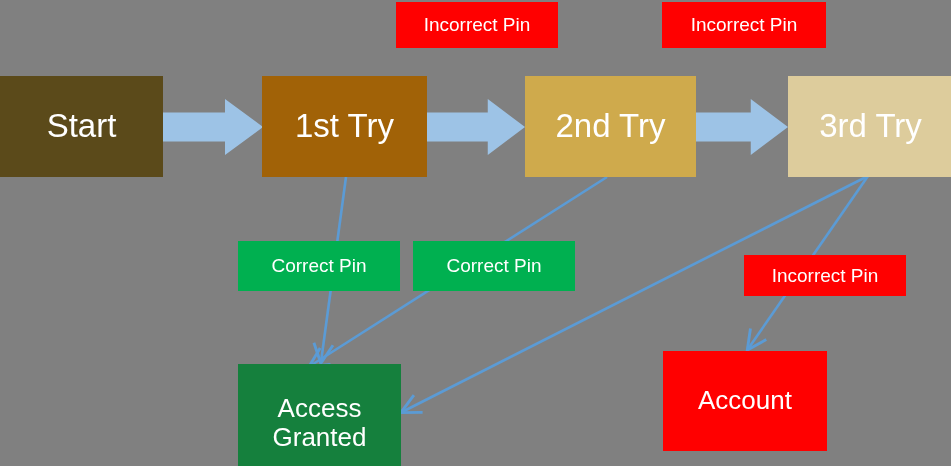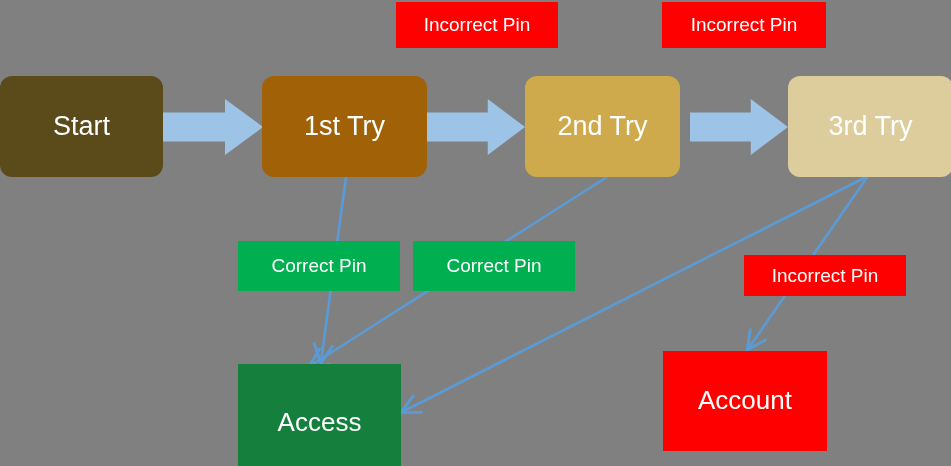--- a/index.html
+++ b/index.html
@@ -21,22 +21,21 @@
     position: absolute;
     display: flex;
     align-items: center;
     justify-content: center;
     text-align: center;
     color: #ffffff;
     line-height: 1.12;
     box-sizing: border-box;
   }
   .stage {
-    font-size: 27px;
-    border-radius: 12px;
+    font-size: 33px;
   }
   .terminal {
     font-size: 26px;
   }
   .label {
     position: absolute;
     display: flex;
     align-items: center;
     justify-content: center;
     color: #ffffff;
@@ -84,29 +83,30 @@
   <div class="blockarrow" style="left: 690px; top: 99px; width: 98px; height: 56px;"><svg width="98" height="56" viewBox="0 0 98 56">
         <polygon points="0,13.44 60.76,13.44 60.76,0 98,28 60.76,56 60.76,42.56 0,42.56" fill="#9DC3E6"></polygon>
       </svg></div>
 
   <div class="node stage" style="left: 0px; top: 76px; width: 163px; height: 101px; background: rgb(91, 74, 26); flex-direction: column;">
       <div>Start</div>
     </div>
   <div class="node stage" style="left: 262px; top: 76px; width: 165px; height: 101px; background: #a16207; flex-direction: column;">
       <div>1st Try</div>
     </div>
-  <div class="node stage" style="left: 525px; top: 76px; width: 155px; height: 101px; background: rgb(207, 170, 76); flex-direction: column;">
+  <div class="node stage" style="left: 525px; top: 76px; width: 171px; height: 101px; background: rgb(207, 170, 76); flex-direction: column;">
       <div>2nd Try</div>
     </div>
   <div class="node stage" style="left: 788px; top: 76px; width: 165px; height: 101px; background: rgb(221, 204, 156); flex-direction: column;">
       <div>3rd Try</div>
     </div>
 
   <div class="node terminal" style="left: 238px; top: 364px; width: 163px; height: 118px; background: #15803d; flex-direction: column;">
       <div>Access</div>
+      <div>Granted</div>
     </div>
   <div class="node terminal" style="left: 663px; top: 351px; width: 164px; height: 100px; background: rgb(255, 0, 0); flex-direction: row;">
       <div>Account</div>
     </div>
 
   <div class="label" style="left: 396px; top: 2px; width: 162px; height: 46px; background: rgb(255, 0, 0);">Incorrect Pin</div>
   <div class="label" style="left: 662px; top: 2px; width: 164px; height: 46px; background: rgb(255, 0, 0);">Incorrect Pin</div>
   <div class="label" style="left: 238px; top: 241px; width: 162px; height: 50px; background: rgb(0, 176, 80);">Correct Pin</div>
   <div class="label" style="left: 413px; top: 241px; width: 162px; height: 50px; background: rgb(0, 176, 80);">Correct Pin</div>
   <div class="label" style="left: 744px; top: 255px; width: 162px; height: 41px; background: rgb(255, 0, 0);">Incorrect Pin</div>

